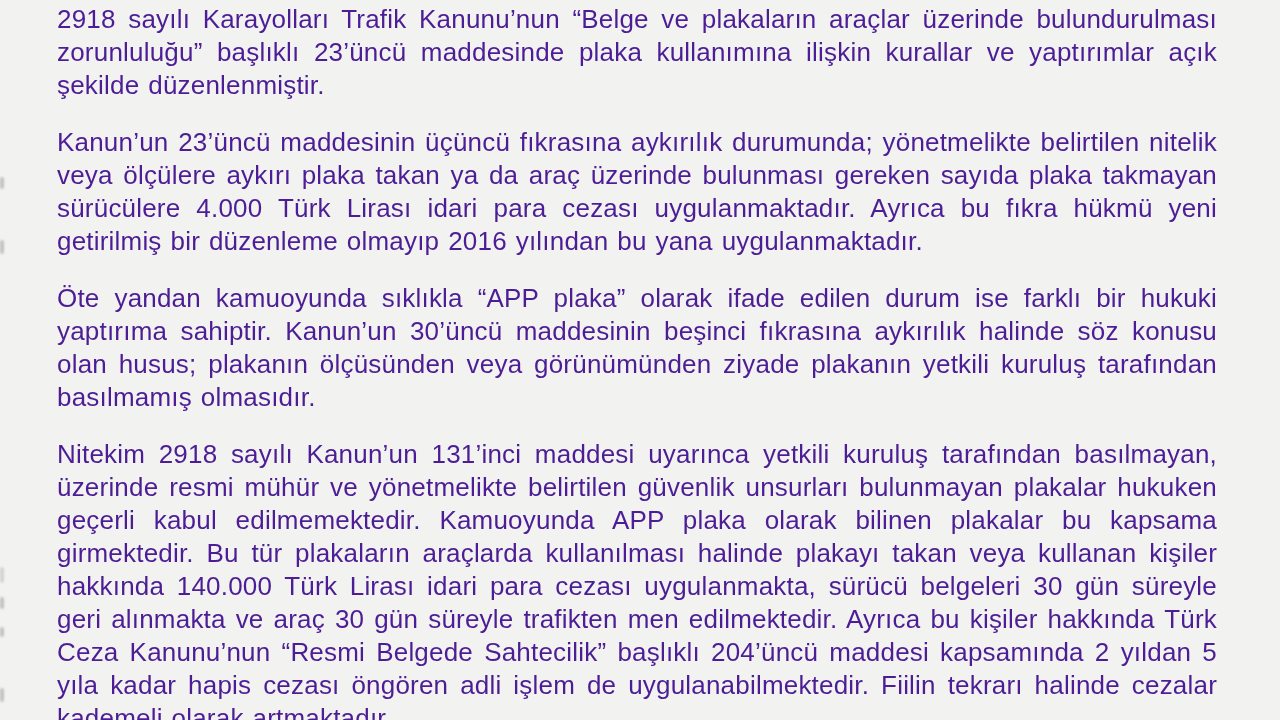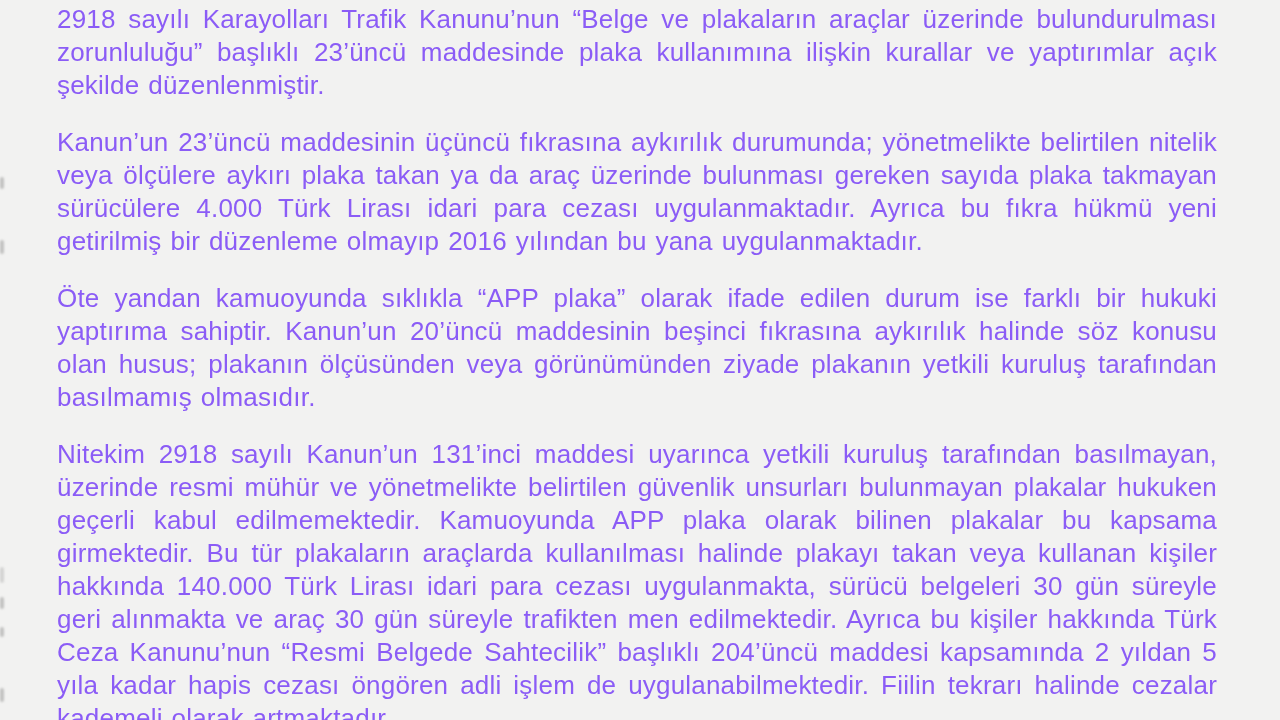--- a/index.html
+++ b/index.html
@@ -17,21 +17,21 @@
   .page {
     box-sizing: border-box;
     width: 1280px;
     padding: 3px 63px 0 57px;
   }
   .para {
     margin: 0 0 24px 0;
     font-size: 26px;
     line-height: 33px;
     font-weight: 400;
-    color: #8b5cf6;
+    color: #4c1d95;
     text-align: justify;
     letter-spacing: 0.2px;
     word-spacing: 1.5px;
     -webkit-font-smoothing: antialiased;
   }
   .edge-artifacts {
     position: absolute;
     left: 0;
     top: 0;
     width: 6px;
@@ -62,15 +62,15 @@
   <div class="edge-mark m2"></div>
   <div class="edge-mark m3"></div>
   <div class="edge-mark m4"></div>
   <div class="edge-mark m5"></div>
   <div class="edge-mark m6"></div>
 </div>
 
 <article class="page">
   <p class="para">2918 sayılı Karayolları Trafik Kanunu’nun “Belge ve plakaların araçlar üzerinde bulundurulması zorunluluğu” başlıklı 23’üncü maddesinde plaka kullanımına ilişkin kurallar ve yaptırımlar açık şekilde düzenlenmiştir.</p>
   <p class="para">Kanun’un 23’üncü maddesinin üçüncü fıkrasına aykırılık durumunda; yönetmelikte belirtilen nitelik veya ölçülere aykırı plaka takan ya da araç üzerinde bulunması gereken sayıda plaka takmayan sürücülere 4.000 Türk Lirası idari para cezası uygulanmaktadır. Ayrıca bu fıkra hükmü yeni getirilmiş bir düzenleme olmayıp 2016 yılından bu yana uygulanmaktadır.</p>
-  <p class="para">Öte yandan kamuoyunda sıklıkla “APP plaka” olarak ifade edilen durum ise farklı bir hukuki yaptırıma sahiptir. Kanun’un 20’üncü maddesinin beşinci fıkrasına aykırılık halinde söz konusu olan husus; plakanın ölçüsünden veya görünümünden ziyade plakanın yetkili kuruluş tarafından basılmamış olmasıdır.</p>
+  <p class="para">Öte yandan kamuoyunda sıklıkla “APP plaka” olarak ifade edilen durum ise farklı bir hukuki yaptırıma sahiptir. Kanun’un 30’üncü maddesinin beşinci fıkrasına aykırılık halinde söz konusu olan husus; plakanın ölçüsünden veya görünümünden ziyade plakanın yetkili kuruluş tarafından basılmamış olmasıdır.</p>
   <p class="para">Nitekim 2918 sayılı Kanun’un 131’inci maddesi uyarınca yetkili kuruluş tarafından basılmayan, üzerinde resmi mühür ve yönetmelikte belirtilen güvenlik unsurları bulunmayan plakalar hukuken geçerli kabul edilmemektedir. Kamuoyunda APP plaka olarak bilinen plakalar bu kapsama girmektedir. Bu tür plakaların araçlarda kullanılması halinde plakayı takan veya kullanan kişiler hakkında 140.000 Türk Lirası idari para cezası uygulanmakta, sürücü belgeleri 30 gün süreyle geri alınmakta ve araç 30 gün süreyle trafikten men edilmektedir. Ayrıca bu kişiler hakkında Türk Ceza Kanunu’nun “Resmi Belgede Sahtecilik” başlıklı 204’üncü maddesi kapsamında 2 yıldan 5 yıla kadar hapis cezası öngören adli işlem de uygulanabilmektedir. Fiilin tekrarı halinde cezalar kademeli olarak artmaktadır.</p>
 </article>
 
 </body></html>

